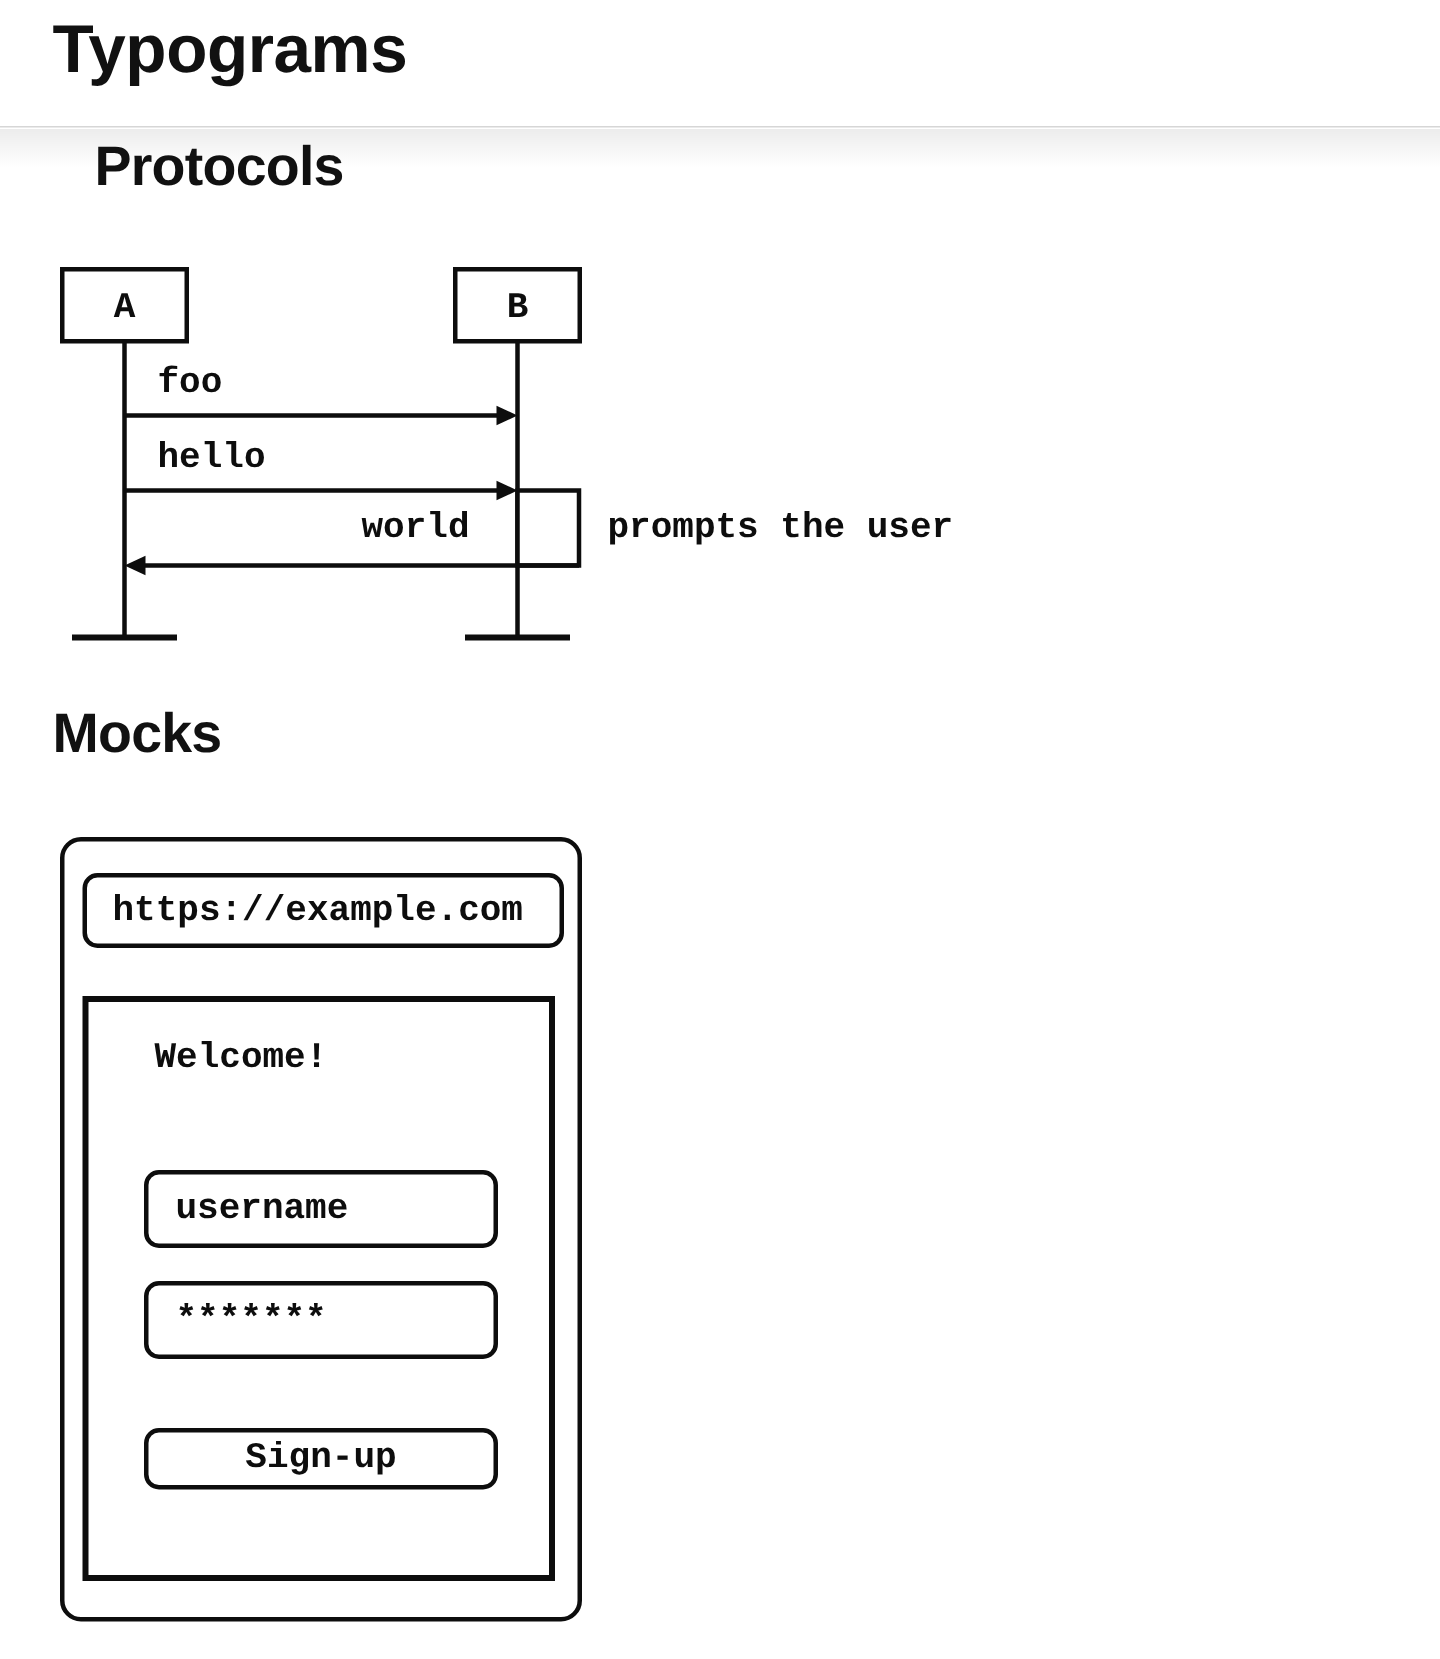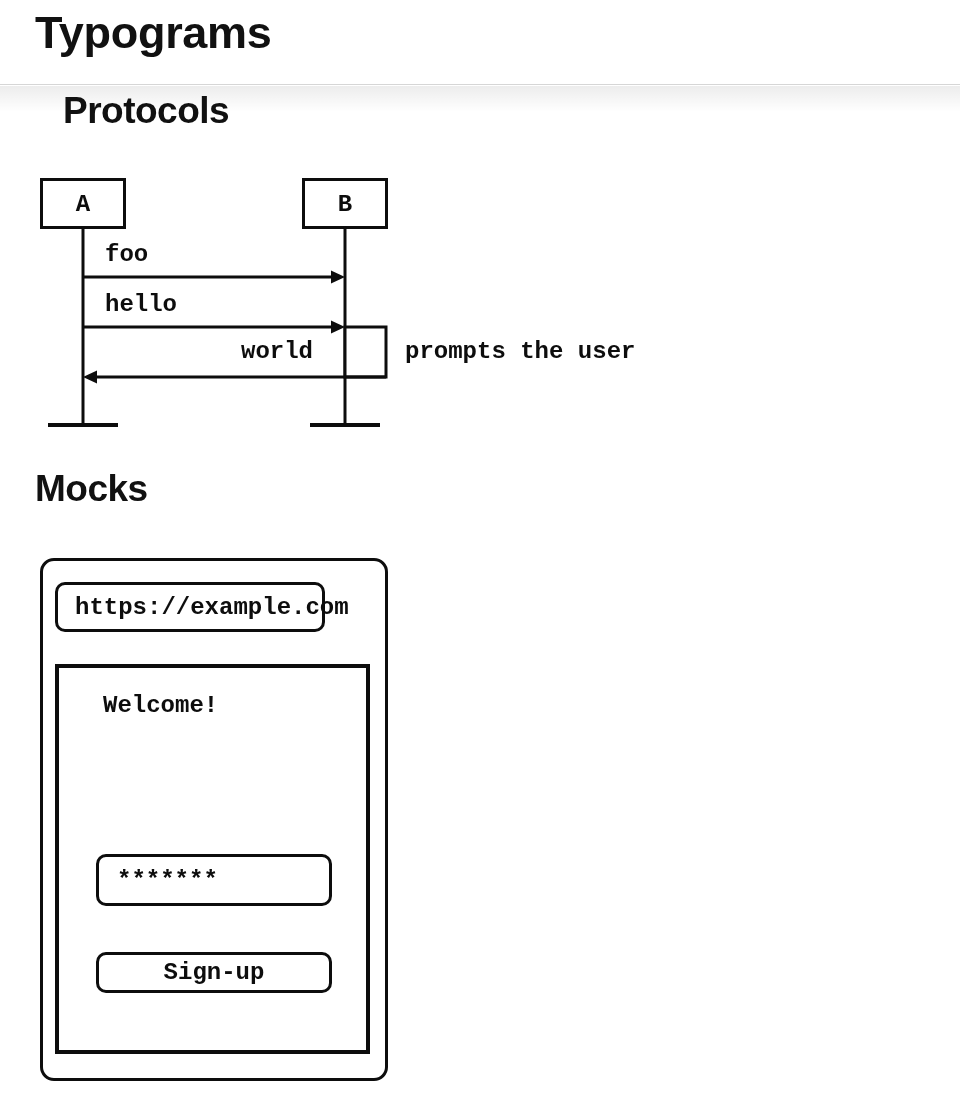--- a/index.html
+++ b/index.html
@@ -70,21 +70,21 @@
     position: absolute;
     left: 40px; top: 558px;
     width: 348px; height: 523px;
     border: 3px solid #0d0d0d;
     border-radius: 14px;
     background: #ffffff;
   }
   .url-bar {
     position: absolute;
     left: 12px; top: 21px;
-    width: 270px; height: 50px;
+    width: 321px; height: 50px;
     border: 3px solid #0d0d0d;
     border-radius: 10px;
     background: #ffffff;
     display: flex;
     align-items: center;
     padding-left: 17px;
   }
   .mock-content {
     position: absolute;
     left: 12px; top: 103px;
@@ -163,20 +163,23 @@
   </svg>
 
   <h2 class="h2" id="mocks-h">Mocks</h2>
 
   <div class="mock-frame">
     <div class="url-bar">
       <span class="mono-text">https://example.com</span>
     </div>
     <div class="mock-content">
       <div class="welcome mono-text">Welcome!</div>
+      <div class="field" id="username-f">
+        <span class="mono-text">username</span>
+      </div>
       <div class="field" id="password-f">
         <span class="mono-text">*******</span>
       </div>
       <div class="btn" id="signup-b">
         <span class="mono-text">Sign-up</span>
       </div>
     </div>
   </div>
 
 </div>

